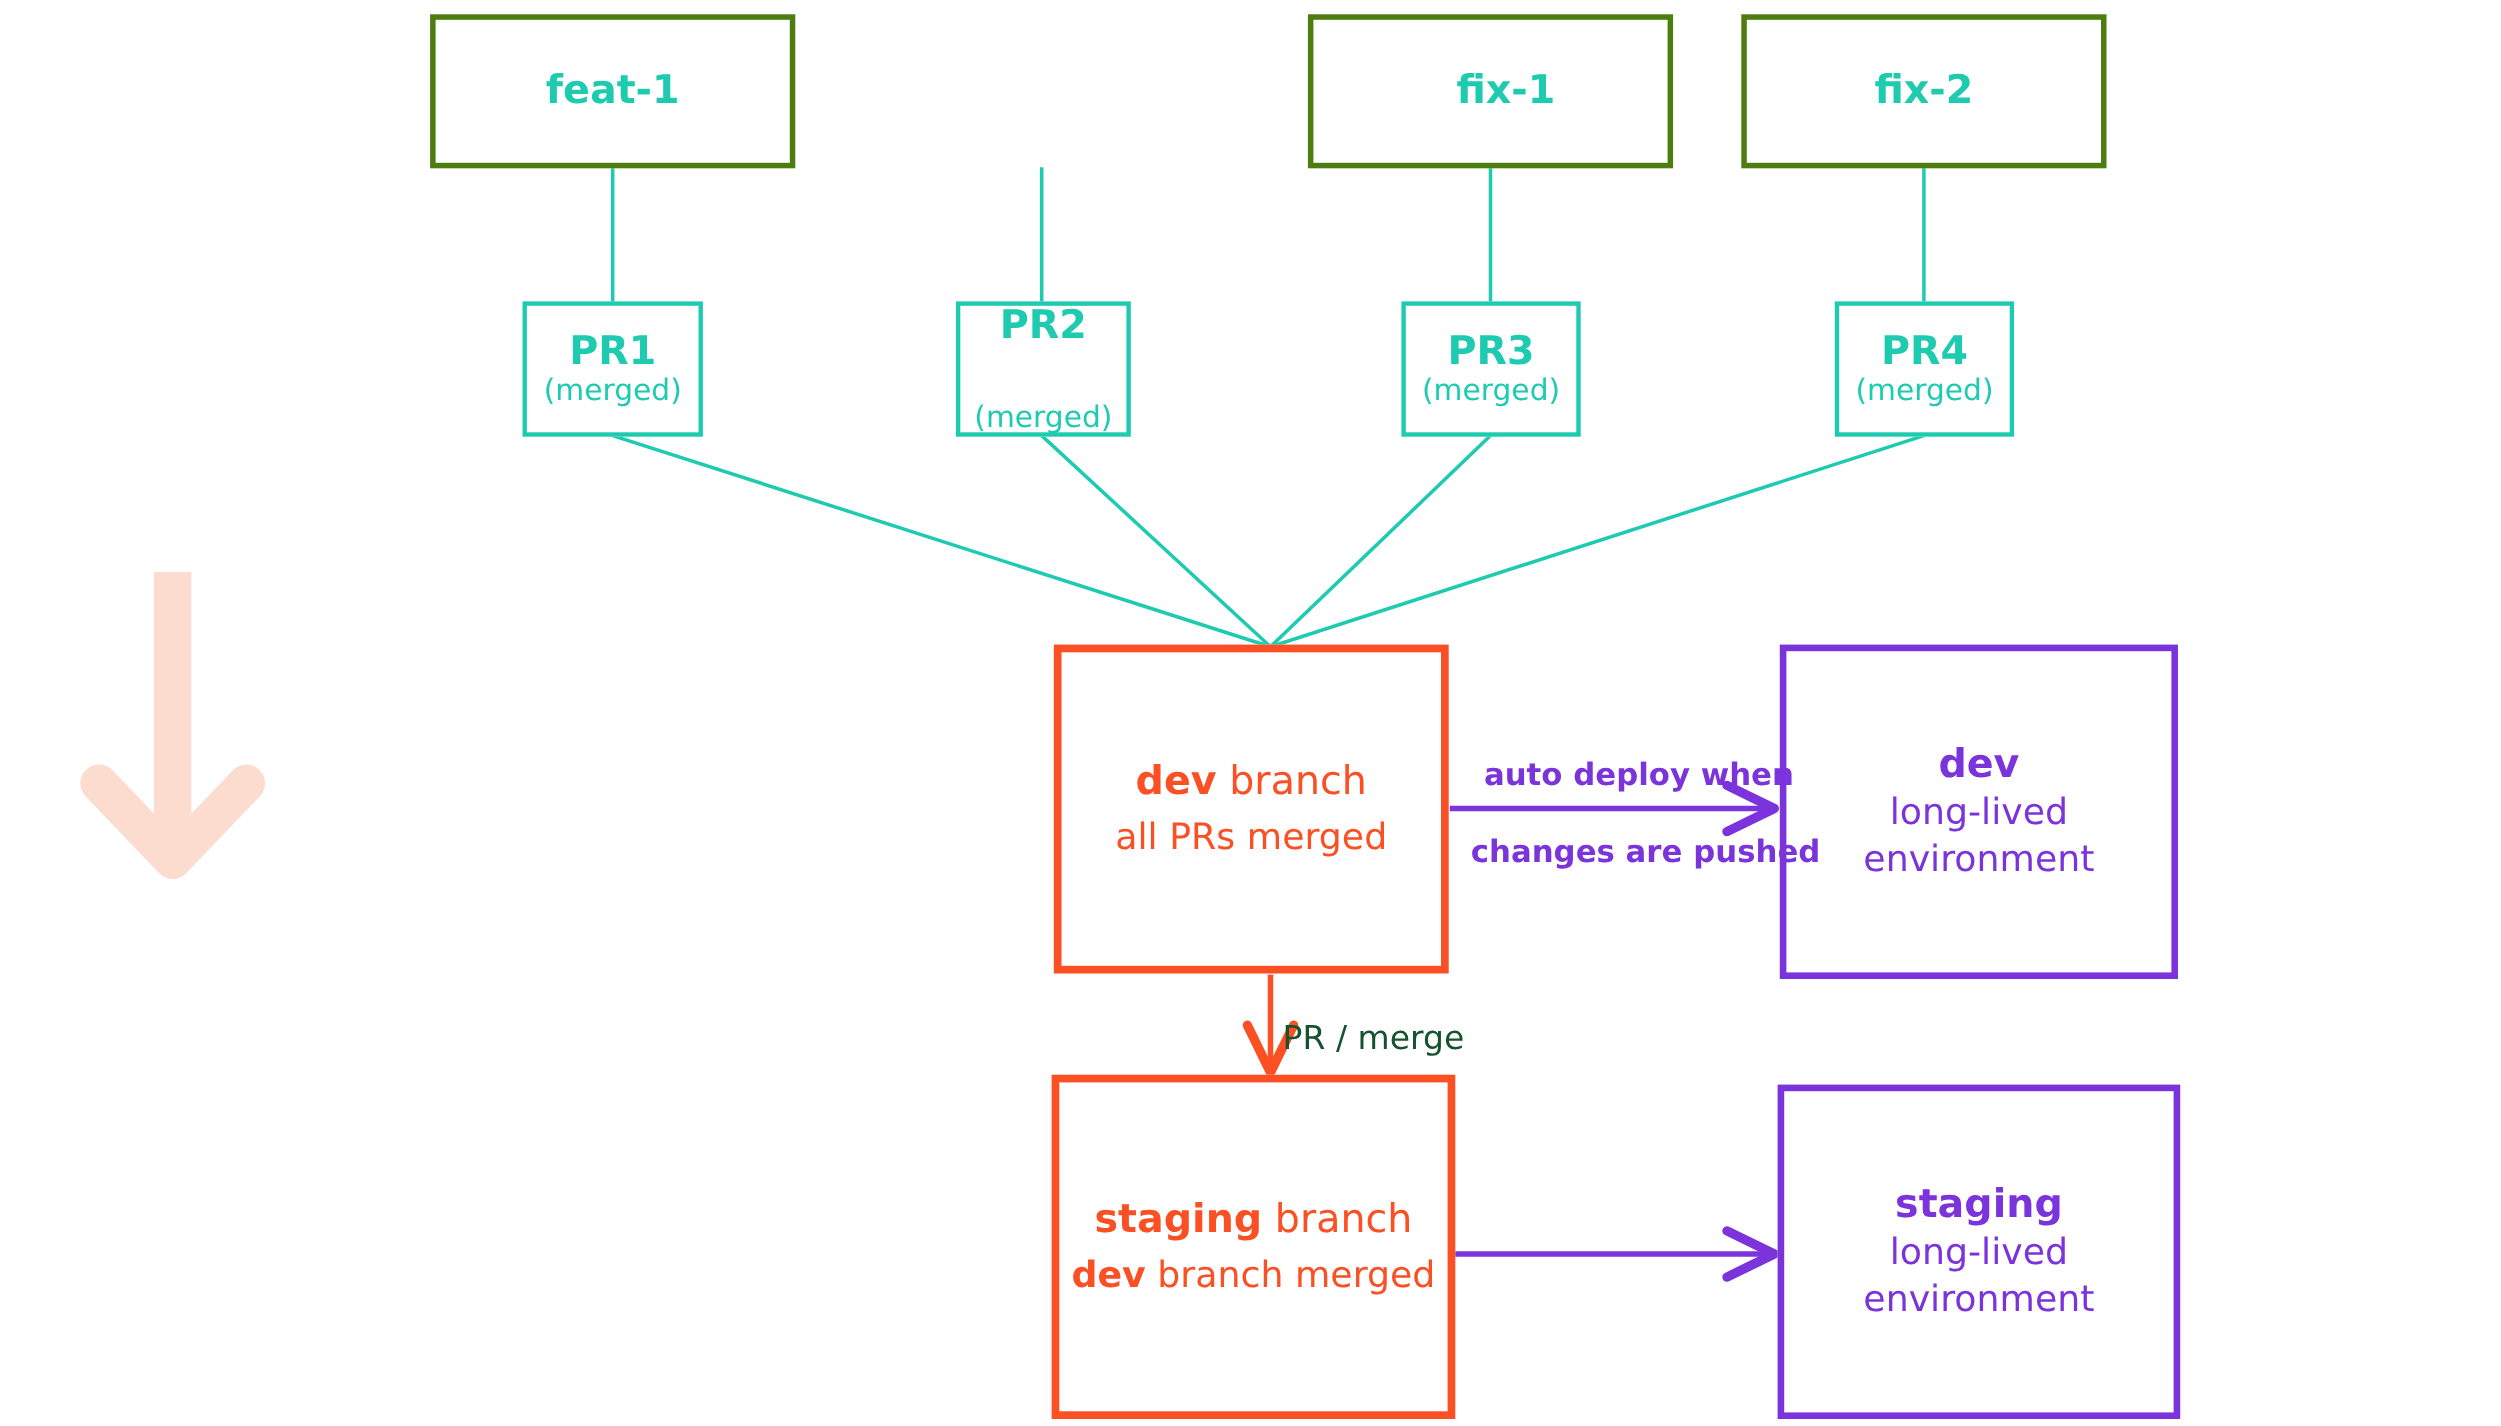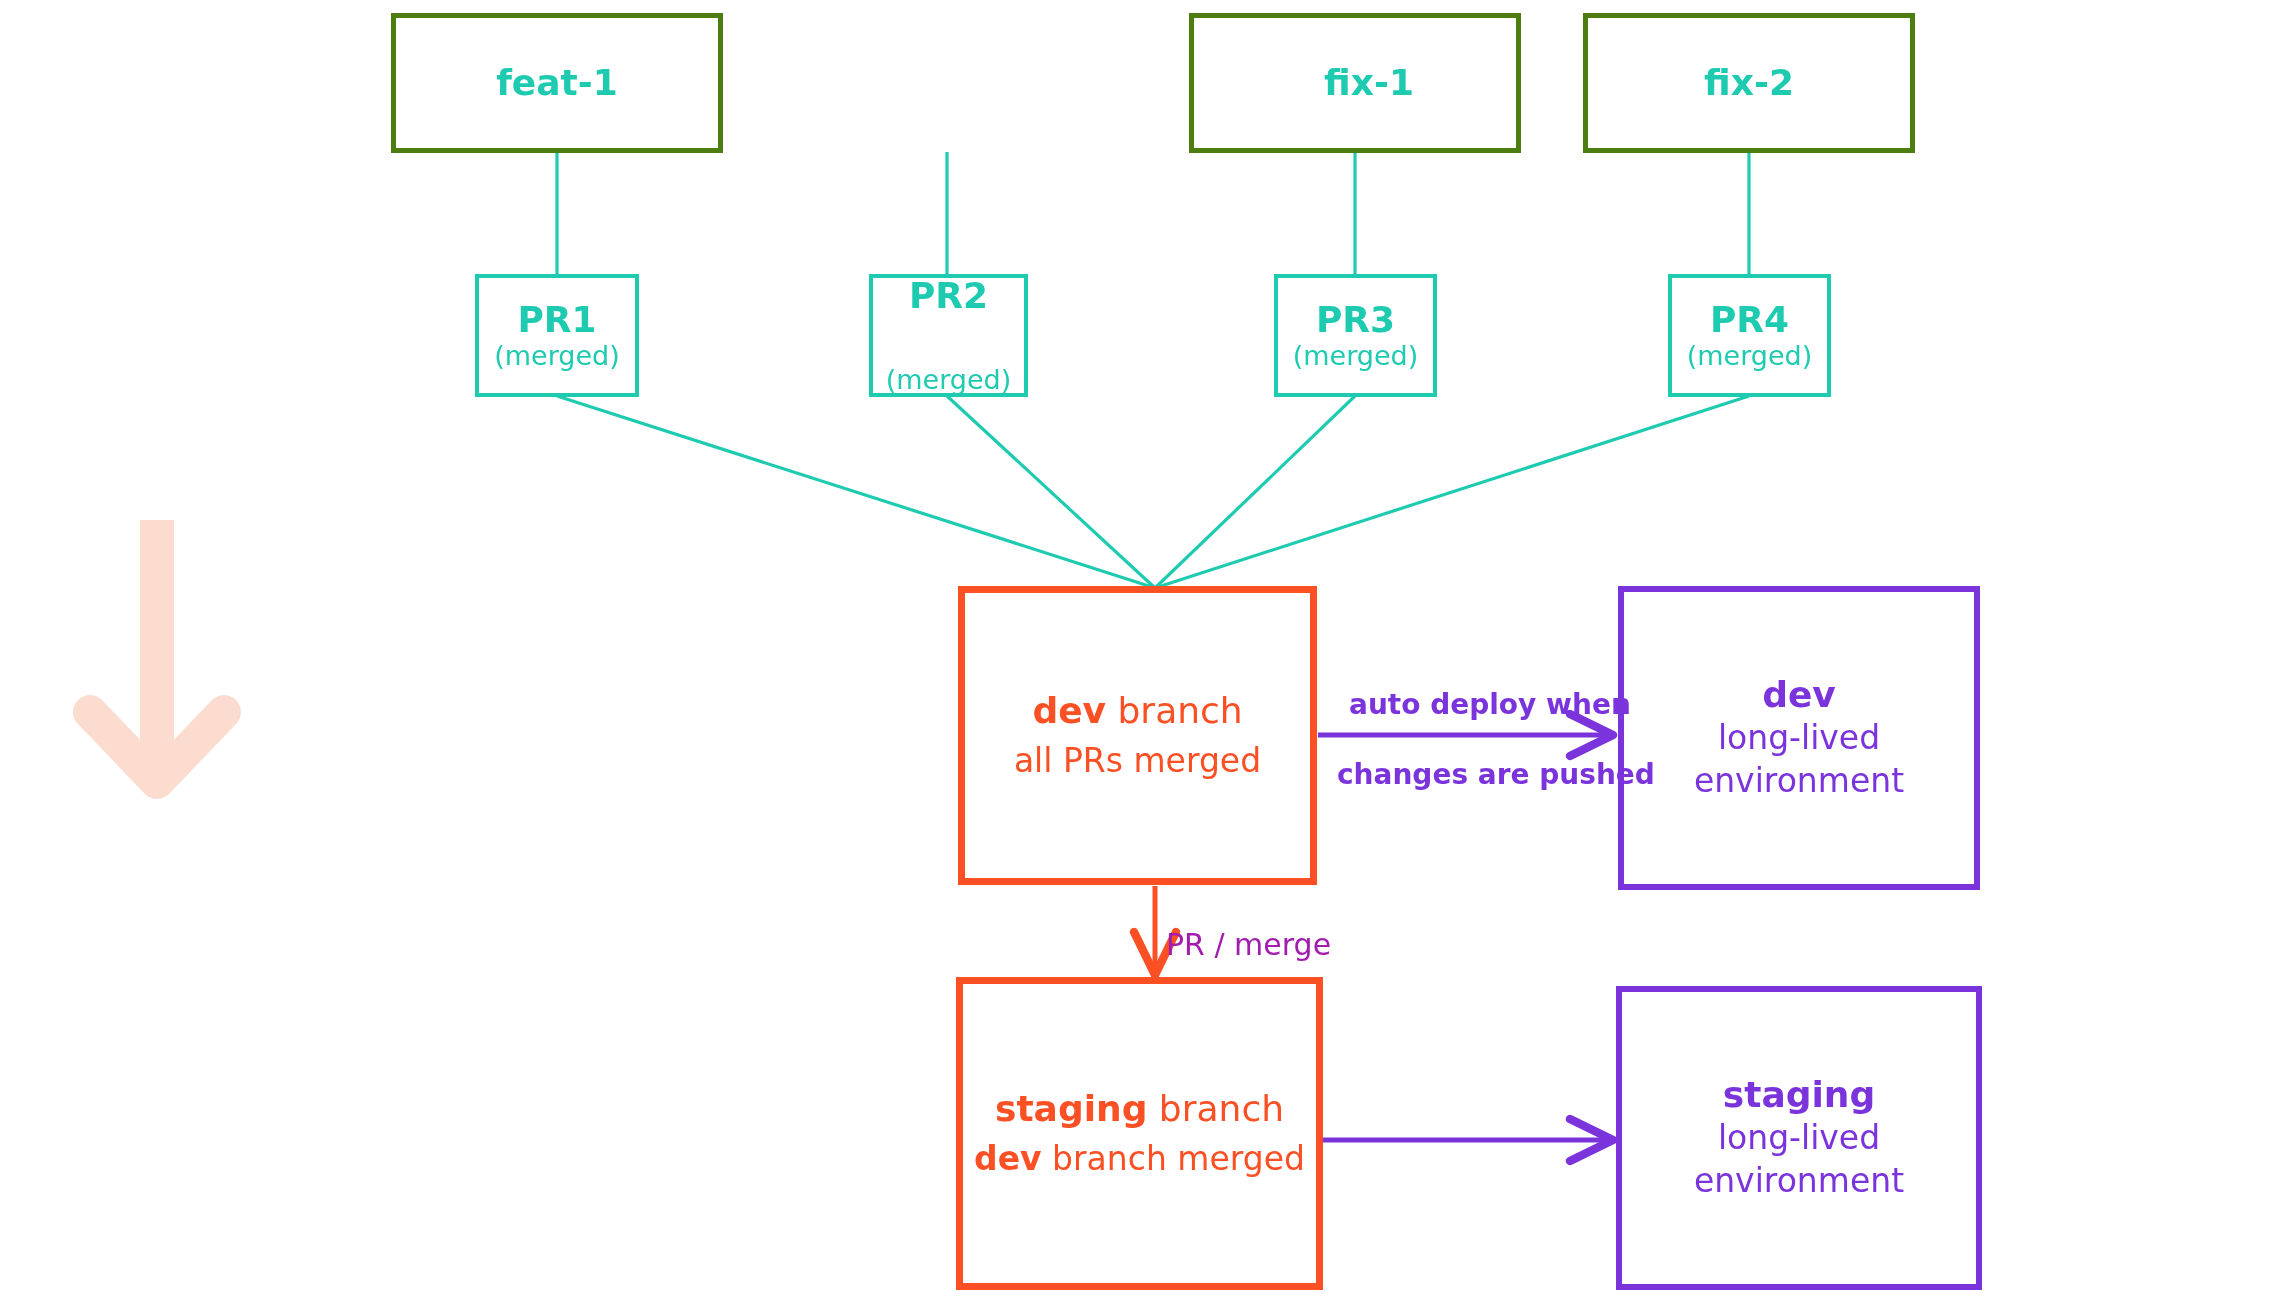--- a/index.html
+++ b/index.html
@@ -88,21 +88,21 @@
     display: block;
     line-height: 1.3;
   }
   
   .edge-label {
     position: absolute;
     white-space: nowrap;
     font-weight: 600;
   }
   .label-purple { color: #7b34dc; font-size: 28px; }
-  .label-orange { color: #a21caf; font-size: 30px; font-weight: 400; }
+  .label-orange { color: #14532d; font-size: 30px; font-weight: 400; }
 </style>
 </head>
 <body>
 
 <div id="canvas">
 
   <svg id="edges" viewBox="0 0 2274 1296" width="2274" height="1296" xmlns="http://www.w3.org/2000/svg">
     <defs>
       <marker id="arrow-purple" markerWidth="11" markerHeight="11" refX="9" refY="5.2" orient="auto" markerUnits="strokeWidth">
         <path d="M1,1 L9.6,5.2 L1,9.4" fill="none" stroke="#7b34dc" stroke-width="1.7" stroke-linecap="round" stroke-linejoin="round"></path>

